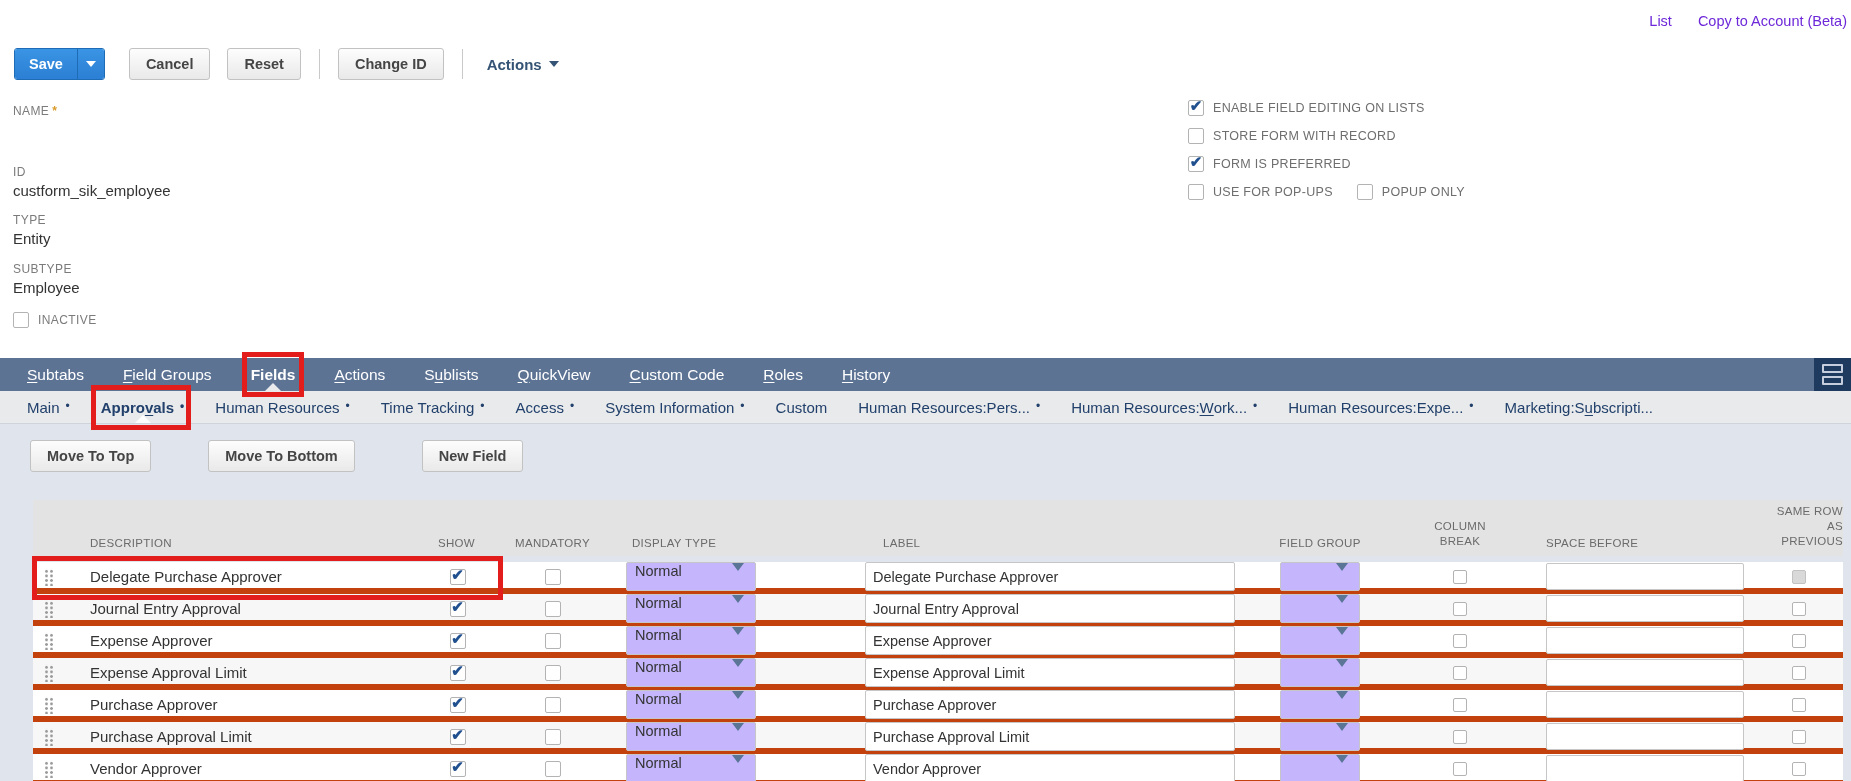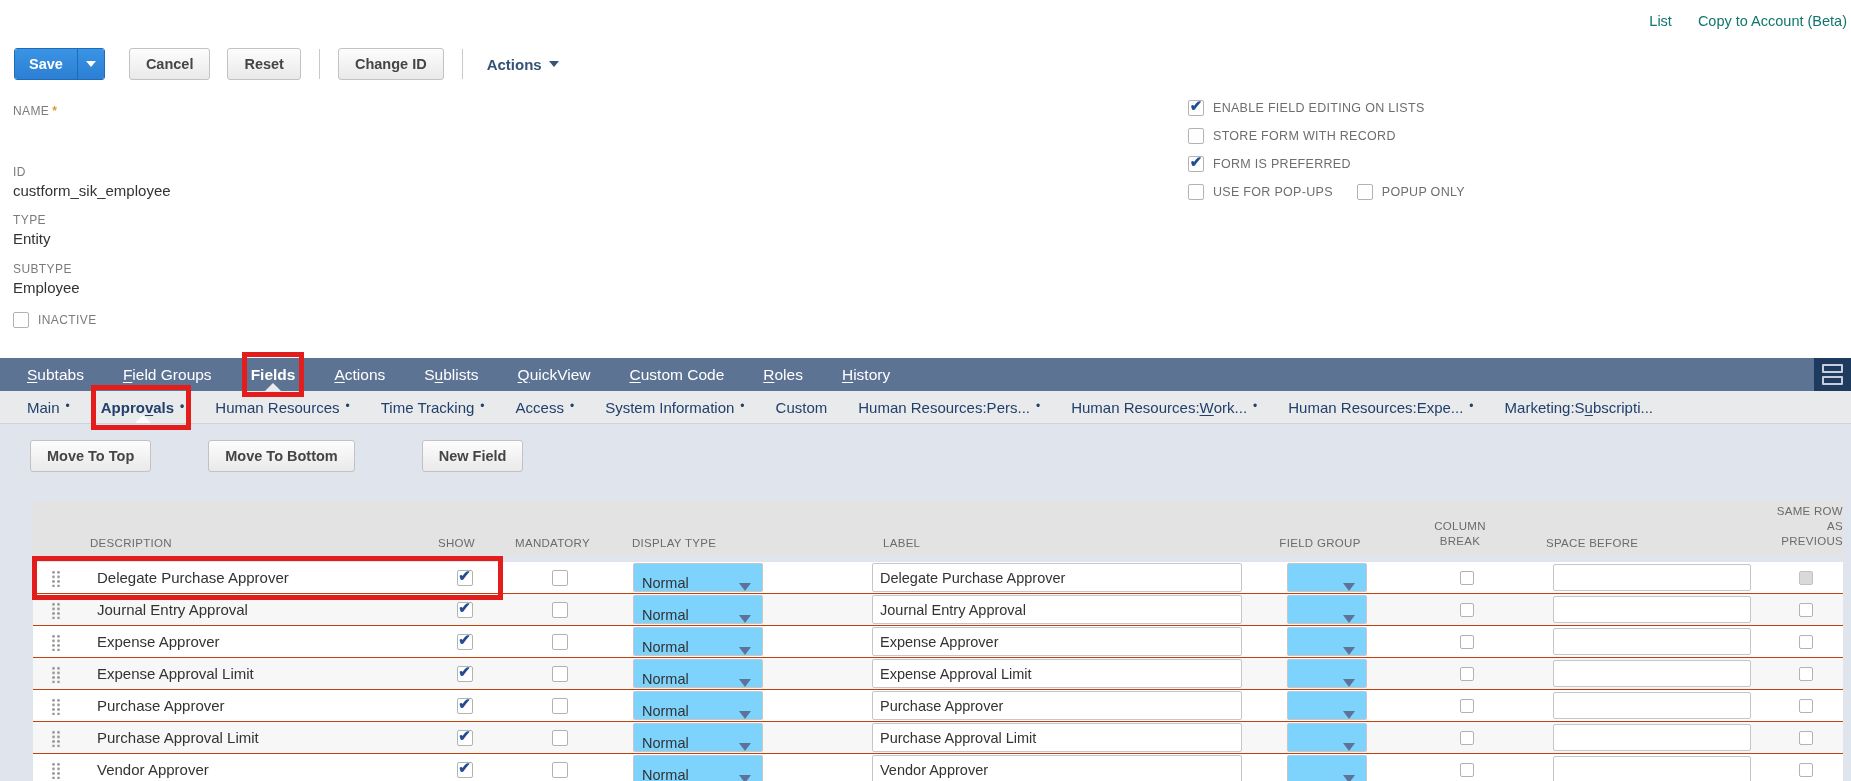--- a/index.html
+++ b/index.html
@@ -2,21 +2,21 @@
 <html><head>
 <meta charset="utf-8">
 <style>
   * { margin:0; padding:0; box-sizing:border-box; }
   html,body { width:1851px; height:781px; overflow:hidden; background:#fff;
               font-family:"Liberation Sans", sans-serif; }
   .app { position:relative; width:1851px; height:781px; }
 
   
   .page-title { position:absolute; left:16px; top:8px; font-size:23px; font-weight:700; color:#2e4156; }
-  .top-links { position:absolute; right:4px; top:13px; display:flex; gap:26px; font-size:14.5px; color:#0f766e; }
+  .top-links { position:absolute; right:4px; top:13px; display:flex; gap:26px; font-size:14.5px; color:#6d28d9; }
   .top-links span { cursor:pointer; }
 
   .toolbar { position:absolute; left:14px; top:48px; display:flex; align-items:center; }
   .btn { display:inline-flex; align-items:center; justify-content:center; height:32px; padding:0 16px;
          background:linear-gradient(#fdfdfd,#e9e9e9); border:1px solid #c2c2c2; border-radius:3px;
          font-size:14.5px; font-weight:700; color:#454545; cursor:pointer; white-space:nowrap; }
   .savegrp { display:inline-flex; margin-right:24px; border-radius:3px; overflow:hidden; border:1px solid #1d6cb5; }
   .save-main { height:30px; padding:0 14px; background:linear-gradient(#3a94e4,#2b7fd4); color:#fff;
                font-size:14.5px; font-weight:700; display:flex; align-items:center; cursor:pointer; }
   .save-arrow { width:27px; height:30px; background:linear-gradient(#3a94e4,#2b7fd4); border-left:1px solid #1d6cb5;
@@ -86,29 +86,29 @@
   .th.c1 { padding-left:25px; }
   .th.c2 { justify-self:end; padding-right:10px;text-align:center; }
   .th.c3 { justify-self:center; }
   .th.c4 { padding-left:6px;margin-left:6px; }
   .th.c5 { padding-left:93px; }
   .th.c6 { justify-self:center; }
   .th.c7 { justify-self:center; text-align:center; width:64px; line-height:1.3; }
   .th.c8 { padding-left:16px; }
   .th.c9 { justify-self:end; text-align:right; width:70px; line-height:1.3; }
   .rows { margin-top:6px; }
-  .trow { position:relative; height:32px; background:#fff; border-bottom:1px solid #c2410c;padding-left:7px; }
+  .trow { position:relative; height:32px; background:#fff; border-bottom:6px solid #c2410c; }
   .trow.alt { background:#f7f7f8; }
   .c-handle { display:flex; justify-content:center; }
   .dots { width:10px; height:18px; background-image:radial-gradient(circle,#9b9b9b 1.2px,transparent 1.5px);
           background-size:5px 4.6px; background-position:0 1px; cursor:grab; }
   .c-desc { padding-left:25px; font-size:15px; color:#333; white-space:nowrap; overflow:hidden; }
   .c-center { display:flex; justify-content:center; }
-  .select { position:relative; background:#7dd3fc; border:1px solid #c6c6c6; border-radius:2px; height:29px;
-            display:flex; align-items:flex-end; cursor:pointer; }
+  .select { position:relative; background:#c4b5fd; border:1px solid #c6c6c6; border-radius:2px; height:29px;
+            display:flex; align-items:flex-start; cursor:pointer; }
   .select .val { padding-left:8px; font-size:14.5px; color:#333; }
   .tri { position:absolute; right:11px; width:0; height:0; border-left:6px solid transparent;
          border-right:6px solid transparent; border-top:8px solid #5a7596; }
   .sel-display { width:130px; margin-left:6px; }
   .sel-fg { width:80px; }
   .tinput { background:#fff; border:1px solid #c6c6c6; border-radius:2px; height:29px; padding:0 7px;
             font-family:"Liberation Sans",sans-serif; font-size:14.5px; color:#333; }
   .in-label { width:370px; margin-left:75px; }
   .in-space { width:198px; margin-left:16px; height:27px; }
   .row-annot { position:absolute; left:-1px; top:-6px; width:471px; height:44px; border:5px solid #e31c1c;

